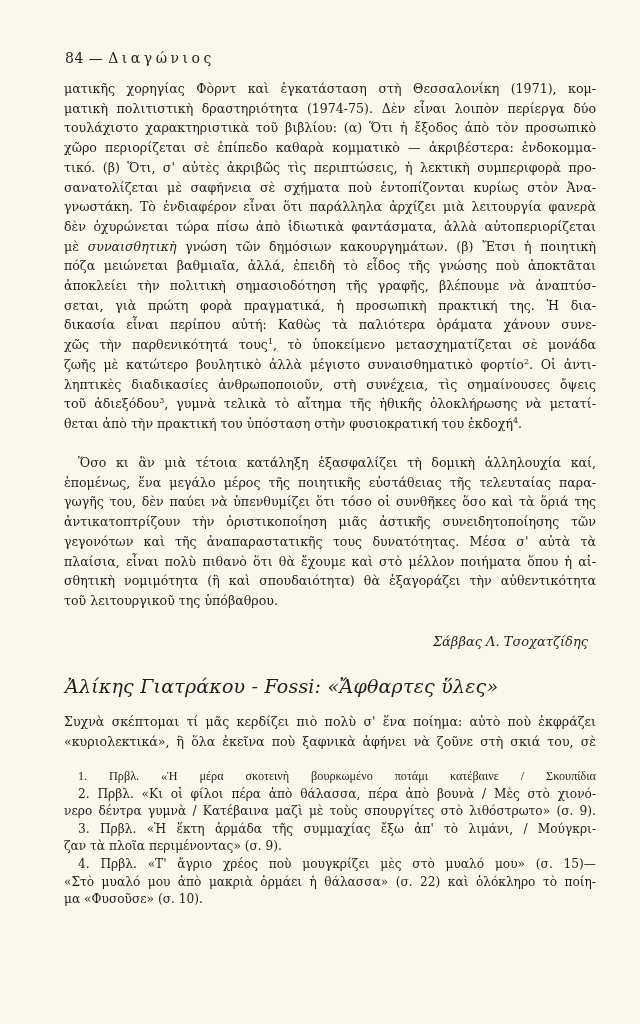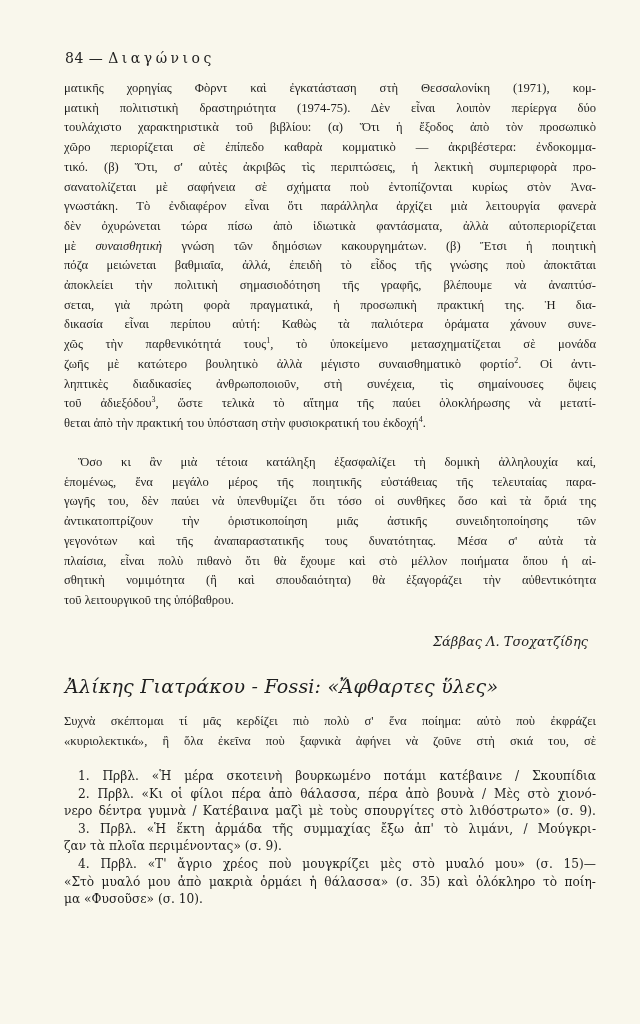--- a/index.html
+++ b/index.html
@@ -12,21 +12,21 @@
   }
   .page { position: absolute; left: 0; top: 0; width: 626px; height: 1024px; margin-left: 8px; }
   .running-head {
     position: absolute; left: 57px; top: 50px;
     font-size: 14px; letter-spacing: 0.5px;
   }
   .running-head .title { letter-spacing: 3.5px; }
   .body-block {
     position: absolute; left: 56px; width: 532px;
     font-size: 12.6px; line-height: 19.7px;
-    text-align: justify; text-align-last: justify; font-family: Liberation Serif, serif;
+    text-align: justify; text-align-last: justify;
   }
   .line { display: block; white-space: nowrap; text-align-last: justify; text-align: justify; width: 532px; }
   .line.last { text-align-last: left; }
   .line.indent { padding-left: 14px; width: 518px; }
   .signature {
     position: absolute; left: 0; width: 580px; text-align: right;
     font-style: italic; font-size: 13px;
   }
   .section-title {
     position: absolute; left: 57px; top: 675px;
@@ -60,21 +60,21 @@
     <span class="line">γνωστάκη. Τὸ ἐνδιαφέρον εἶναι ὅτι παράλληλα ἀρχίζει μιὰ λειτουργία φανερὰ</span>
     <span class="line">δὲν ὀχυρώνεται τώρα πίσω ἀπὸ ἰδιωτικὰ φαντάσματα, ἀλλὰ αὐτοπεριορίζεται</span>
     <span class="line"><span>μὲ </span><span class="it">συναισθητικὴ</span><span> γνώση τῶν δημόσιων κακουργημάτων. (β) Ἔτσι ἡ ποιητικὴ</span></span>
     <span class="line">πόζα μειώνεται βαθμιαῖα, ἀλλά, ἐπειδὴ τὸ εἶδος τῆς γνώσης ποὺ ἀποκτᾶται</span>
     <span class="line">ἀποκλείει τὴν πολιτικὴ σημασιοδότηση τῆς γραφῆς, βλέπουμε νὰ ἀναπτύσ-</span>
     <span class="line">σεται, γιὰ πρώτη φορὰ πραγματικά, ἡ προσωπικὴ πρακτική της. Ἡ δια-</span>
     <span class="line">δικασία εἶναι περίπου αὐτή: Καθὼς τὰ παλιότερα ὁράματα χάνουν συνε-</span>
     <span class="line"><span>χῶς τὴν παρθενικότητά τους</span><sup>1</sup><span>, τὸ ὑποκείμενο μετασχηματίζεται σὲ μονάδα</span></span>
     <span class="line"><span>ζωῆς μὲ κατώτερο βουλητικὸ ἀλλὰ μέγιστο συναισθηματικὸ φορτίο</span><sup>2</sup><span>. Οἱ ἀντι-</span></span>
     <span class="line">ληπτικὲς διαδικασίες ἀνθρωποποιοῦν, στὴ συνέχεια, τὶς σημαίνουσες ὄψεις</span>
-    <span class="line"><span>τοῦ ἀδιεξόδου</span><sup>3</sup><span>, ὥστε τελικὰ τὸ αἴτημα τῆς παύει ὁλοκλήρωσης νὰ μετατί-</span></span>
+    <span class="line"><span>τοῦ ἀδιεξόδου</span><sup>3</sup><span>, γυμνὰ τελικὰ τὸ αἴτημα τῆς ἠθικῆς ὁλοκλήρωσης νὰ μετατί-</span></span>
     <span class="line last"><span>θεται ἀπὸ τὴν πρακτική του ὑπόσταση στὴν φυσιοκρατική του ἐκδοχή</span><sup>4</sup><span>.</span></span>
   </div>
 
   <div class="body-block" style="top:453px;">
     <span class="line indent">Ὅσο κι ἂν μιὰ τέτοια κατάληξη ἐξασφαλίζει τὴ δομικὴ ἀλληλουχία καί,</span>
     <span class="line">ἑπομένως, ἕνα μεγάλο μέρος τῆς ποιητικῆς εὐστάθειας τῆς τελευταίας παρα-</span>
     <span class="line">γωγῆς του, δὲν παύει νὰ ὑπενθυμίζει ὅτι τόσο οἱ συνθῆκες ὅσο καὶ τὰ ὅριά της</span>
     <span class="line">ἀντικατοπτρίζουν τὴν ὁριστικοποίηση μιᾶς ἀστικῆς συνειδητοποίησης τῶν</span>
     <span class="line">γεγονότων καὶ τῆς ἀναπαραστατικῆς τους δυνατότητας. Μέσα σ' αὐτὰ τὰ</span>
     <span class="line">πλαίσια, εἶναι πολὺ πιθανὸ ὅτι θὰ ἔχουμε καὶ στὸ μέλλον ποιήματα ὅπου ἡ αἰ-</span>
@@ -86,30 +86,30 @@
 
   <div class="section-title">Ἀλίκης Γιατράκου - Fossi: «Ἄφθαρτες ὕλες»</div>
 
   <div class="body-block" style="top:712px;">
     <span class="line">Συχνὰ σκέπτομαι τί μᾶς κερδίζει πιὸ πολὺ σ' ἕνα ποίημα: αὐτὸ ποὺ ἐκφράζει</span>
     <span class="line">«κυριολεκτικά», ἢ ὅλα ἐκεῖνα ποὺ ξαφνικὰ ἀφήνει νὰ ζοῦνε στὴ σκιά του, σὲ</span>
   </div>
 
   <div class="notes" style="top:768px;">
     <div>
-      <span class="line indent" style="width:518px;"><span>1.</span> <span>Πρβλ. «Ἡ μέρα σκοτεινὴ βουρκωμένο ποτάμι κατέβαινε / Σκουπίδια</span></span>
+      <span class="line indent" style="width:518px;font-family:Liberation Serif, serif;"><span>1.</span> <span>Πρβλ. «Ἡ μέρα σκοτεινὴ βουρκωμένο ποτάμι κατέβαινε / Σκουπίδια</span></span>
     </div>
     <div>
       <span class="line indent"><span>2.</span> <span>Πρβλ. «Κι οἱ φίλοι πέρα ἀπὸ θάλασσα, πέρα ἀπὸ βουνὰ / Μὲς στὸ χιονό-</span></span>
       <span class="line">νερο δέντρα γυμνὰ / Κατέβαινα μαζὶ μὲ τοὺς σπουργίτες στὸ λιθόστρωτο» (σ. 9).</span>
     </div>
     <div>
       <span class="line indent"><span>3.</span> <span>Πρβλ. «Ἡ ἕκτη ἀρμάδα τῆς συμμαχίας ἔξω ἀπ' τὸ λιμάνι, / Μούγκρι-</span></span>
       <span class="line last">ζαν τὰ πλοῖα περιμένοντας» (σ. 9).</span>
     </div>
     <div>
       <span class="line indent"><span>4.</span> <span>Πρβλ. «Τ' ἄγριο χρέος ποὺ μουγκρίζει μὲς στὸ μυαλό μου» (σ. 15)—</span></span>
-      <span class="line">«Στὸ μυαλό μου ἀπὸ μακριὰ ὁρμάει ἡ θάλασσα» (σ. 35) καὶ ὁλόκληρο τὸ ποίη-</span>
+      <span class="line">«Στὸ μυαλό μου ἀπὸ μακριὰ ὁρμάει ἡ θάλασσα» (σ. 22) καὶ ὁλόκληρο τὸ ποίη-</span>
       <span class="line last">μα «Φυσοῦσε» (σ. 10).</span>
     </div>
   </div>
 
 </div>
 
 </body></html>

